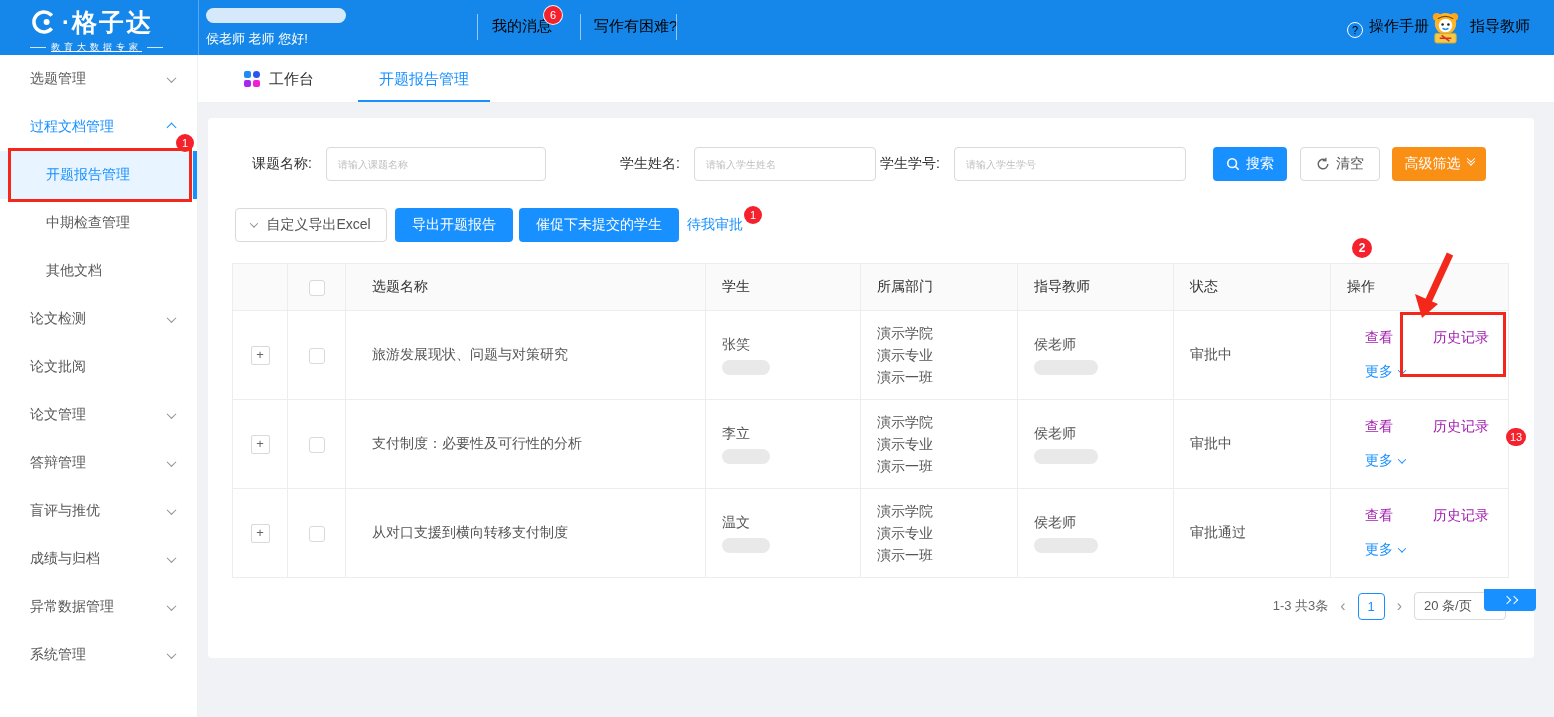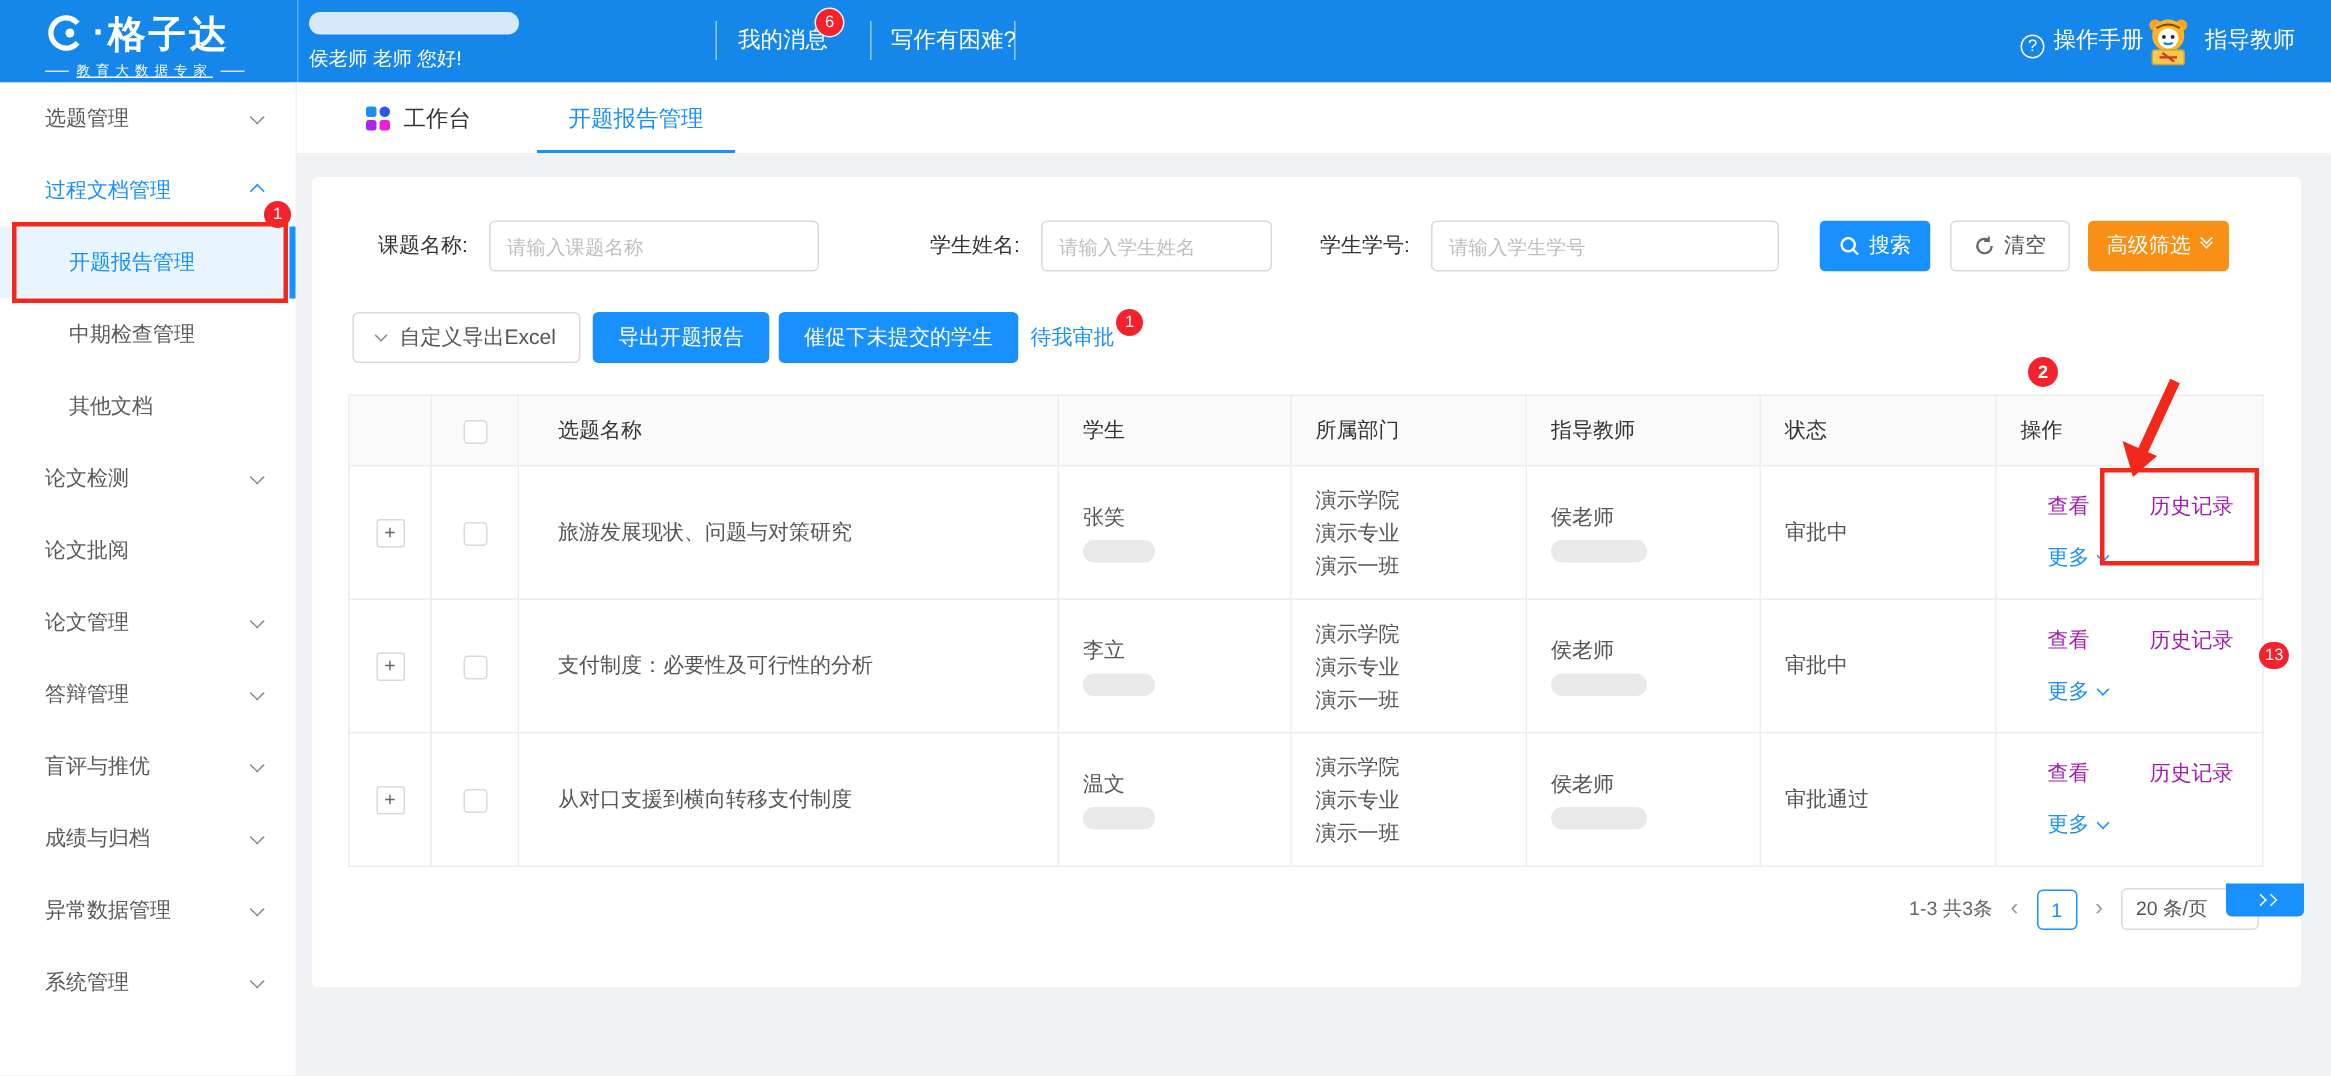--- a/index.html
+++ b/index.html
@@ -14,21 +14,21 @@
   .logo-mark { width:28px; height:28px; }
   .logo-sep { font-size:24px; font-weight:bold; margin:0 2px 0 4px; }
   .logo-brand { font-size:25px; font-weight:bold; letter-spacing:2px; }
   .tagline-row { display:flex; align-items:center; margin-top:3px; }
   .tagline-dash { flex:0 0 16px; height:1px; background:rgba(255,255,255,.8); }
   .tagline { font-size:9px; letter-spacing:4px; margin:0 5px; white-space:nowrap; color:#fff;text-decoration:underline; }
   .topbar-vdiv { position:absolute; top:0; width:1px; height:55px; background:rgba(255,255,255,.28); }
   .user-block { position:absolute; left:206px; top:8px; }
   .user-pill { width:140px; height:15px; border-radius:8px; background:rgba(255,255,255,.82); }
   .greeting { margin-top:7px; font-size:13px; color:#fff; white-space:nowrap; }
-  .hdr-link { position:absolute; top:17px; font-size:15px; color:#ffffff; cursor:pointer; white-space:nowrap; }
+  .hdr-link { position:absolute; top:17px; font-size:15px; color:#000000; cursor:pointer; white-space:nowrap; }
   .hdr-div { position:absolute; top:14px; width:1px; height:26px; background:rgba(255,255,255,.55); }
   .badge { position:absolute; background:#f5222d; color:#fff; border-radius:10px; text-align:center; font-size:11px; line-height:18px; height:18px; min-width:18px; padding:0 4px; box-shadow:0 0 0 1px rgba(255,255,255,.9); }
   .q-icon { display:inline-block; width:16px; height:16px; border:1.4px solid #fff; border-radius:50%; font-size:11px; line-height:14px; text-align:center; margin-right:6px; vertical-align:-3px; }
   .avatar { position:absolute; left:1428px; top:10px; width:35px; height:35px; }
 
   
   .sidebar { position:absolute; left:0; top:55px; width:198px; height:662px; background:#fff; border-right:1px solid #eef0f2; }
   .side-item { position:relative; height:48px; display:flex; align-items:center; font-size:14px; color:#595959; cursor:pointer; }
   .side-item .lbl { padding-left:30px; }
   .side-item.sub .lbl { padding-left:46px; }
@@ -54,21 +54,21 @@
   .wb-icon i:nth-child(4){ background:#ef1fd8; }
   .tab-active { position:absolute; left:160px; top:0; height:48px; width:132px; display:flex; align-items:center; justify-content:center; font-size:15px; color:#1890ff; cursor:pointer; }
   .tab-underline { position:absolute; left:160px; bottom:0; width:132px; height:2px; background:#1890ff; }
 
   
   .card { position:absolute; left:208px; top:118px; width:1326px; height:540px; background:#fff; border-radius:4px; }
 
   
   .filter-row { position:absolute; left:0; top:29px; width:100%; height:34px; }
   .f-label { position:absolute; top:8px; font-size:14px; color:#333; white-space:nowrap; }
-  .f-input { position:absolute; top:0; height:34px; border:1px solid #d9d9d9; border-radius:4px; padding:0 11px; font-size:13px; color:#333; outline:none; font-family:inherit; }
+  .f-input { position:absolute; top:0; height:34px; border:1px solid #d9d9d9; border-radius:4px; padding:0 11px; font-size:10px; color:#333; outline:none; font-family:inherit; }
   .f-input::placeholder { color:#bfbfbf; }
   .btn { display:inline-flex; align-items:center; justify-content:center; border-radius:4px; font-size:14px; cursor:pointer; border:1px solid transparent; font-family:inherit; }
   .btn-search { position:absolute; left:1005px; top:0; width:74px; height:34px; background:#1890ff; color:#fff; gap:6px; }
   .btn-clear { position:absolute; left:1092px; top:0; width:80px; height:34px; background:#fff; border-color:#d9d9d9; color:#555; gap:6px; }
   .btn-adv { position:absolute; left:1184px; top:0; width:94px; height:34px; background:#fa8f16; color:#fff; gap:7px; }
   .dbl-chev { display:inline-flex; flex-direction:column; gap:0px; margin-top:-2px; }
   .dbl-chev .chev { margin-top:-3px; }
 
   
   .action-row { position:absolute; left:0; top:90px; width:100%; height:34px; }
@@ -235,21 +235,21 @@
     </div>
     <span class="tab-underline"></span>
   </div>
 
   <main class="card">
 
     <div class="filter-row">
       <span class="f-label" style="left:44px">课题名称:</span>
       <input class="f-input" style="left: 118px; width: 220px;" placeholder="请输入课题名称">
       <span class="f-label" style="left:412px">学生姓名:</span>
-      <input class="f-input" style="left: 486px; width: 154px;" placeholder="请输入学生姓名">
+      <input class="f-input" style="left: 486px; width: 182px;" placeholder="请输入学生姓名">
       <span class="f-label" style="left:672px">学生学号:</span>
       <input class="f-input" style="left: 746px; width: 232px;" placeholder="请输入学生学号">
       <button class="btn btn-search">
         <svg width="14" height="14" viewBox="0 0 16 16">
             <circle cx="7" cy="7" r="5" fill="none" stroke="#fff" stroke-width="1.8"></circle>
             <line x1="10.8" y1="10.8" x2="14.5" y2="14.5" stroke="#fff" stroke-width="1.8"></line>
           </svg>
         <span>搜索</span>
       </button>
       <button class="btn btn-clear">

